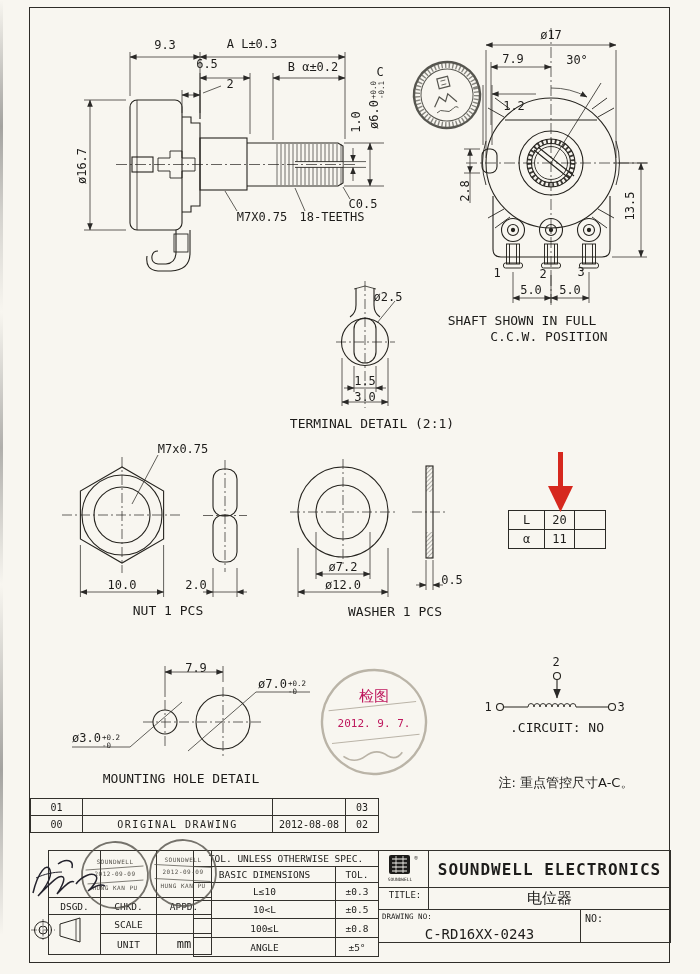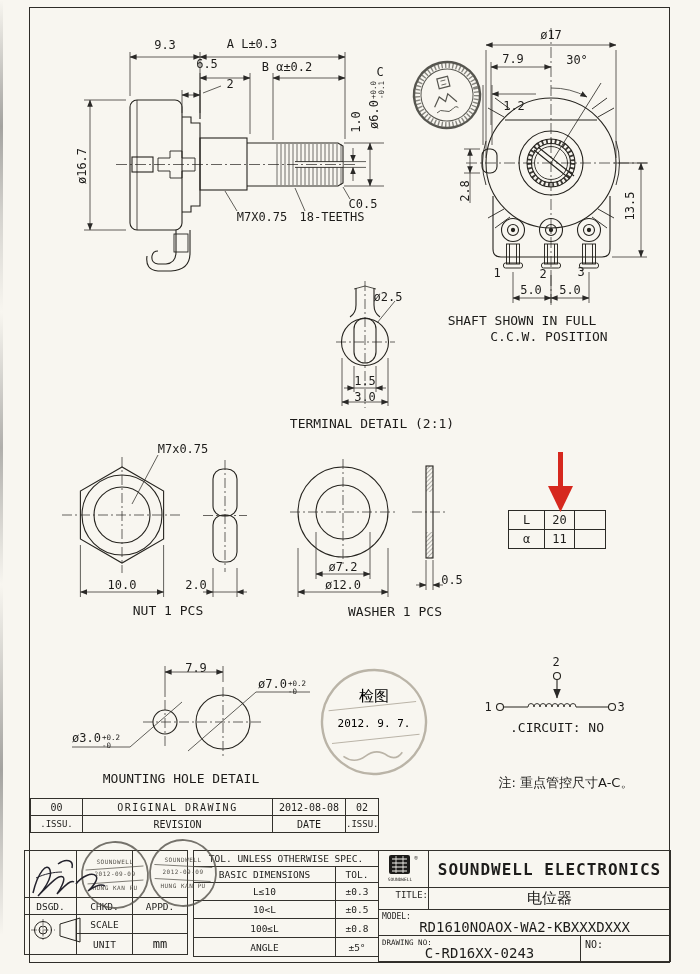--- a/index.html
+++ b/index.html
@@ -8,69 +8,69 @@
   .border-frame{position:absolute;left:29px;top:7px;width:639px;height:954px;border:1.6px solid #2e2c28;}
   .scan-edge{position:absolute;left:0;top:0;width:3px;height:974px;
      background:linear-gradient(#0000 0%,#4445 9%,#4447 13%,#4443 22%,#0000 32%,#4446 46%,#0000 60%,#4447 79%,#0000 96%);}
   .t{position:absolute;white-space:nowrap;font-size:12px;line-height:1;color:#1d1c1a;}
   .ctr{transform:translate(-50%,-50%);}
   .vctr{transform:translate(-50%,-50%) rotate(-90deg);}
   .lml{transform:translate(0,-50%);}
   .cap{font-size:13px;}
   .tolstack{display:inline-flex;flex-direction:column;font-size:7.5px;line-height:1.1;vertical-align:2px;margin-left:1px;}
   .cjk{font-family:"DejaVu Sans","Liberation Sans",sans-serif;}
-  .faint{color:#000000;}
+  .faint{color:#be185d;}
   .stampink{color:#55524b;font-size:6px;letter-spacing:.5px;}
   table{border-collapse:collapse;position:absolute;table-layout:fixed;color:#1d1c1a;}
   td{border:1px solid #33312c;padding:0;text-align:center;font-weight:normal;overflow:hidden;}
   #rev-table{left:30px;top:798px;width:348px;font-size:10px;}
   #rev-table td{height:16px;}
-  #sign-table{left:24px;top:850px;width:163px;font-size:9.5px;}
+  #sign-table{left:48px;top:850px;width:163px;font-size:9.5px;}
   #tol-table{left:193px;top:850px;width:185px;font-size:9.5px;}
   #title-table{left:378px;top:850px;width:292px;}
   #spec-table{left:508px;top:510px;width:97px;font-size:12px;}
   #spec-table td{height:18px;border:1.4px solid #2b2a26;}
   .company{font-size:16px;font-weight:bold;letter-spacing:1px;}
-  .lblcell{text-align:right;vertical-align:top;font-size:9px;padding:2px 0 0 3px;}
+  .lblcell{text-align:center;vertical-align:top;font-size:9px;padding:2px 0 0 3px;}
   .modelcell{position:relative;text-align:center;}
   .modelcell .mlbl{position:absolute;left:3px;top:2px;font-size:8px;}
   .modelcell .mval{display:block;margin-top:9px;font-size:14px;}
   .dwgcell{position:relative;text-align:center;}
   .dwgcell .mlbl{position:absolute;left:3px;top:2px;font-size:7.5px;}
-  .dwgcell .mval{display:block;margin-top:8px;font-size:14px;}
+  .dwgcell .mval{display:block;margin-top:16px;font-size:14px;}
   .nocell{text-align:left;vertical-align:top;font-size:10px;padding:3px 0 0 4px;}
   .wide{letter-spacing:1.5px;}
   svg.lines{position:absolute;left:0;top:0;}
 </style>
 </head>
 <body>
 
 <div class="sheet">
   <div class="border-frame"></div>
   <div class="scan-edge"></div>
 
   <table id="rev-table">
     <colgroup>
         <col style="width:52px">
         <col style="width:190px">
         <col style="width:73px">
         <col style="width:33px">
       </colgroup>
     <tbody>
+        <tr>
+      <td>01</td>
+      <td></td>
+      <td></td>
+      <td>03</td>
+    </tr>
     <tr>
       <td>00</td>
       <td class="wide">ORIGINAL DRAWING</td>
       <td>2012-08-08</td>
       <td>02</td>
-    </tr>
-    <tr>
-      <td style="font-size:9px">.ISSU.</td>
-      <td>REVISION</td>
-      <td>DATE</td>
-      <td style="font-size:9px">.ISSU.</td>
     </tr>
   </tbody>
     </table>
 
   <table id="sign-table">
     <colgroup>
         <col style="width:52px">
         <col style="width:56px">
         <col style="width:55px">
       </colgroup>
@@ -138,26 +138,20 @@
     <tbody>
         <tr>
           <td style="height:36px"></td>
         <td colspan="2" class="company">SOUNDWELL  ELECTRONICS</td>
         </tr>
     <tr>
           <td class="lblcell" style="height:19px">TITLE:</td>
         <td colspan="2" class="cjk" style="font-size:15px">电位器</td>
         </tr>
     <tr>
-          <td colspan="3" class="modelcell" style="height:25px">
-          <span class="mlbl">MODEL:</span>
-          <span class="mval">RD1610NOAOX-WA2-KBXXXDXXX</span>
-    </td>
-        </tr>
-    <tr>
           <td colspan="2" class="dwgcell" style="height:25px">
           <span class="mlbl">DRAWING NO:</span>
           <span class="mval">C-RD16XX-0243</span>
         </td>
         <td class="nocell">NO:</td>
         </tr>
   </tbody>
     </table>
 
   <table id="spec-table">
@@ -176,21 +170,21 @@
           <td>α</td>
         <td>11</td>
         <td></td>
         </tr>
   </tbody>
     </table>
 
   <div class="t ctr" style="left:165px;top:45px">9.3</div>
   <div class="t ctr" style="left:252px;top:44px">A L±0.3</div>
   <div class="t ctr" style="left:207px;top:64px">6.5</div>
-  <div class="t ctr" style="left:287px;top:67px">B α±0.2</div>
+  <div class="t ctr" style="left:313px;top:67px">B α±0.2</div>
   <div class="t ctr" style="left:230px;top:84px">2</div>
   <div class="t vctr" style="left:82px;top:166px">ø16.7</div>
   <div class="t vctr" style="left:356px;top:122px">1.0</div>
   <div class="t vctr" style="left:377px;top:105px">
     <span>ø6.0</span><span class="tolstack">
         <span>+0.0</span>
         <span>-0.1</span>
       </span>
   </div>
   <div class="t ctr" style="left:380px;top:72px">C</div>

